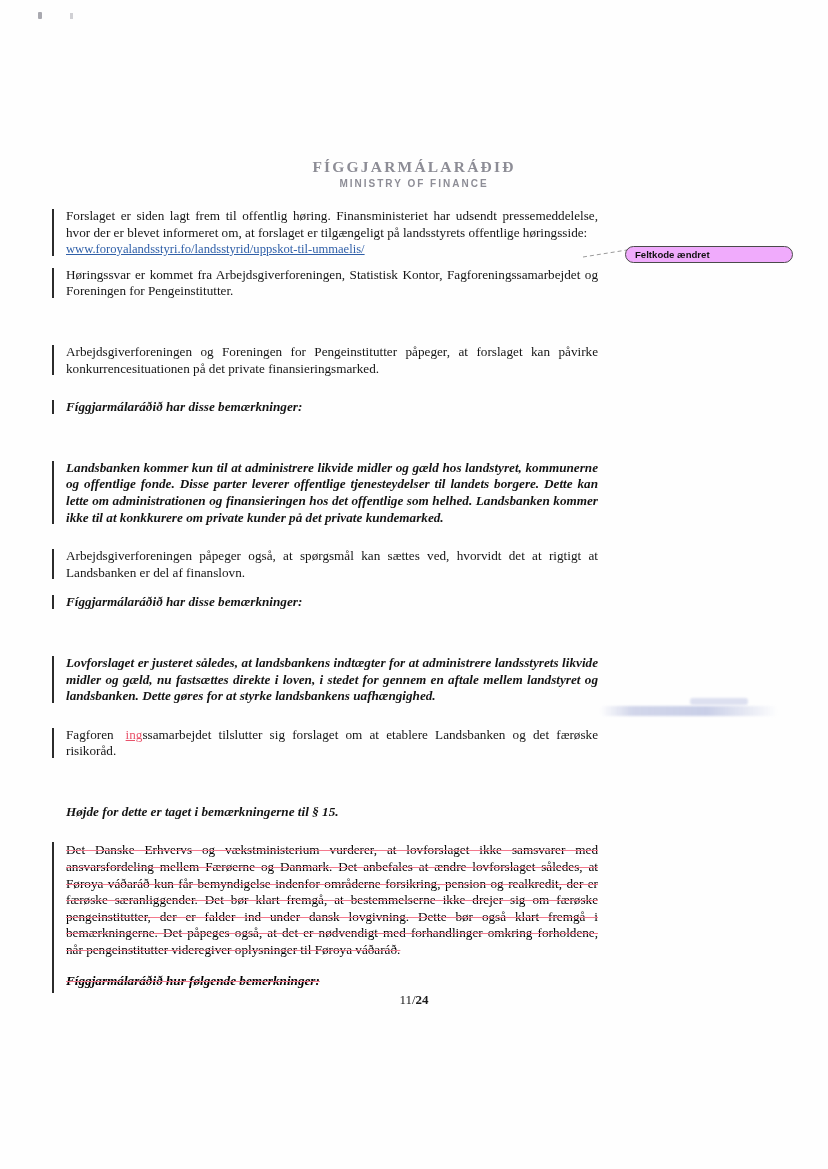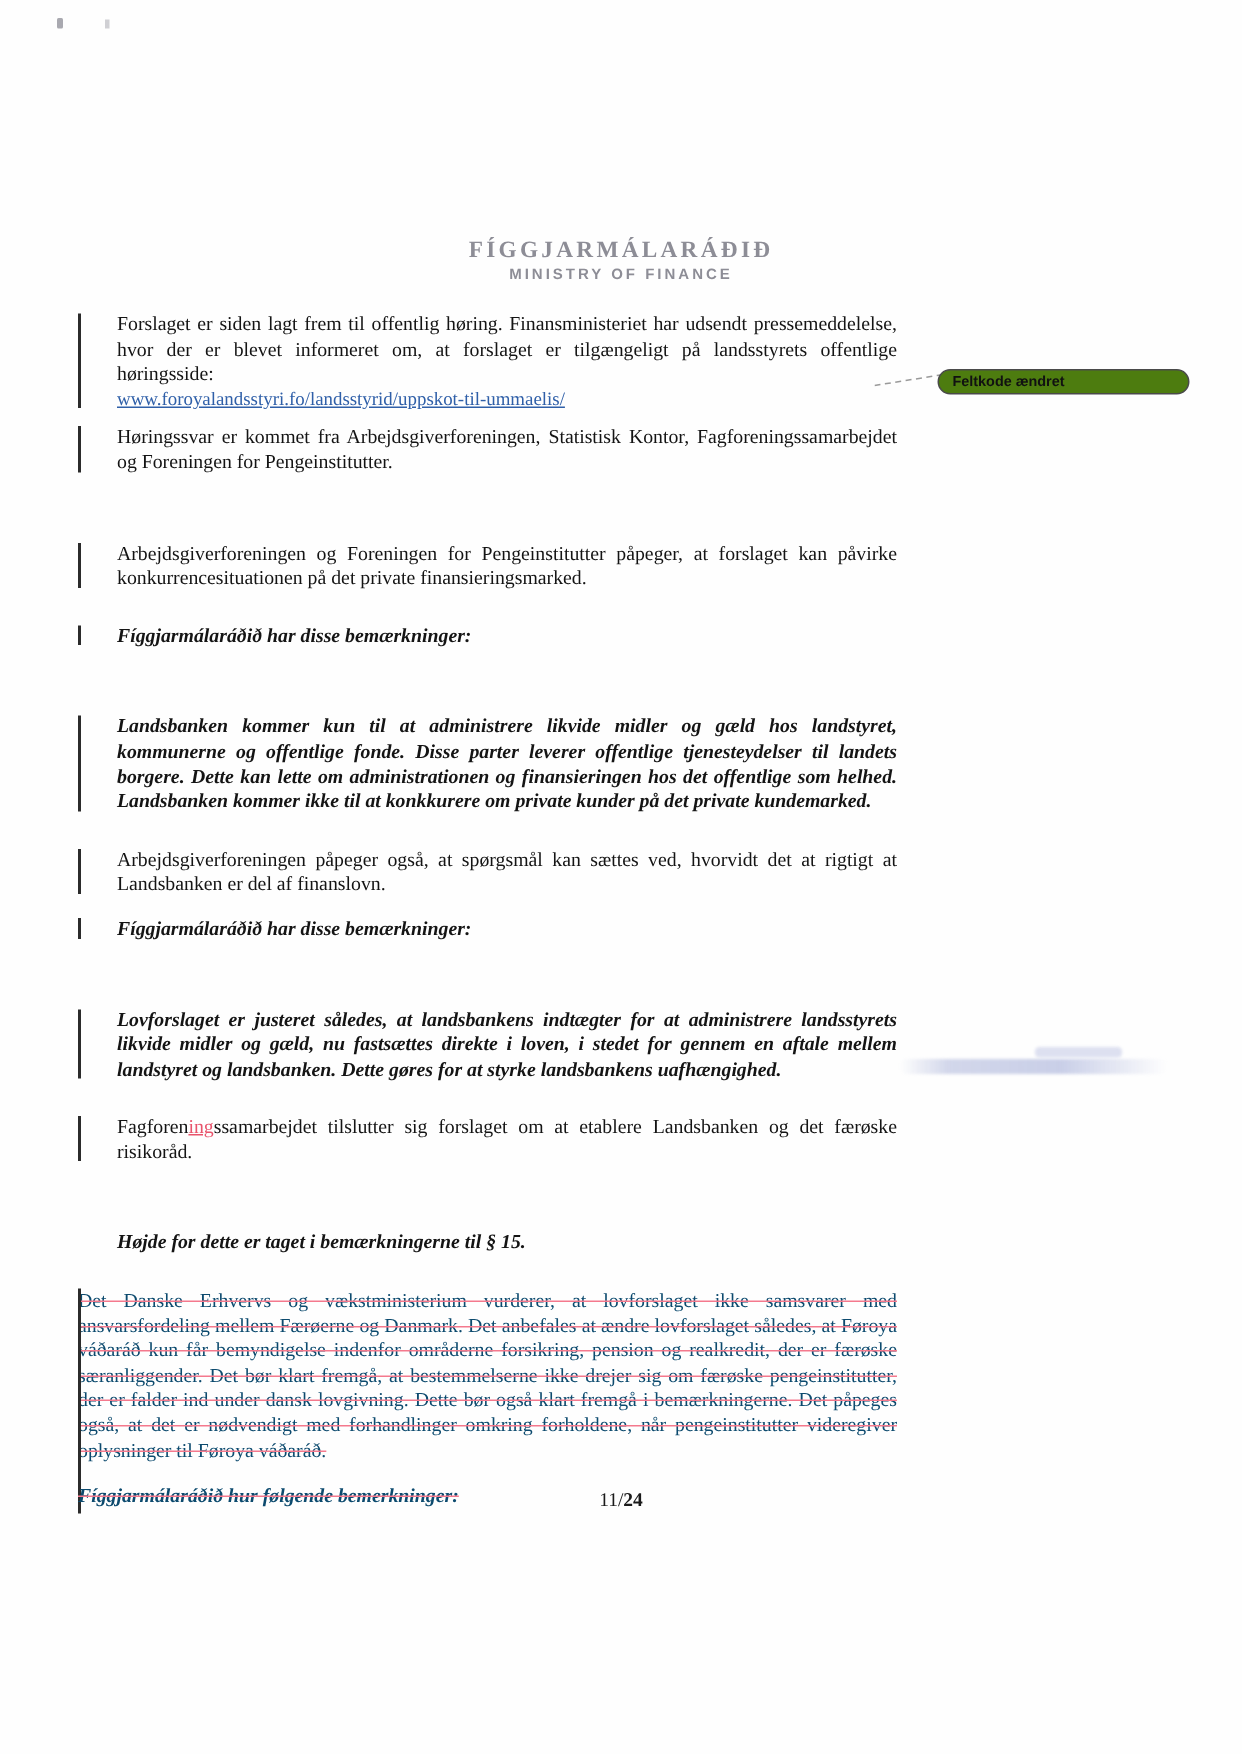--- a/index.html
+++ b/index.html
@@ -62,21 +62,21 @@
     top: 208px;
     width: 546px;
   }
 
   .para {
     position: relative;
     font-size: 13.2px;
     line-height: 16.6px;
     text-align: justify;
     margin-bottom: 13px;
-    padding-left: 26px;
+    padding-left: 14px;
     color: #141414;
   }
   .para.tight { margin-bottom: 9px; }
   .para.loose { margin-bottom: 22px; margin-top: 44px; }
 
   
   .para.bar::before {
     content: "";
     position: absolute;
     left: 0;
@@ -92,29 +92,31 @@
     color: #2f5fa8;
     text-decoration: underline;
     font-size: 12.6px;
   }
 
   .red-dot { color: #e8536b; }
   .red-ins {
     color: #e8536b;
     text-decoration: underline;
     text-decoration-color: #e8536b;
+    margin-left: 12px;
   }
 
   
   .deleted {
     position: relative;
-    color: #0c4a6e;
+    color: #000000;
     font-size: 13.2px;
     line-height: 16.6px;
     text-align: justify;
+    padding-left: 14px;
     margin-bottom: 14px;
     text-decoration: line-through;
     text-decoration-color: #f4798d;
     text-decoration-thickness: 1px;
   }
   .deleted.bar::before {
     content: "";
     position: absolute;
     left: 0;
     top: 0;
@@ -130,21 +132,21 @@
 
   
   .balloon {
     position: absolute;
     left: 625px;
     top: 246px;
     width: 168px;
     height: 17px;
     border: 1px solid #4a4a4a;
     border-radius: 9px;
-    background: #4d7c0f;
+    background: #f0abfc;
     display: flex;
     align-items: center;
     padding: 0 9px;
     box-sizing: border-box;
   }
   .balloon-label {
     font-family: "Liberation Sans", sans-serif;
     font-size: 9.6px;
     font-weight: bold;
     color: #111111;

